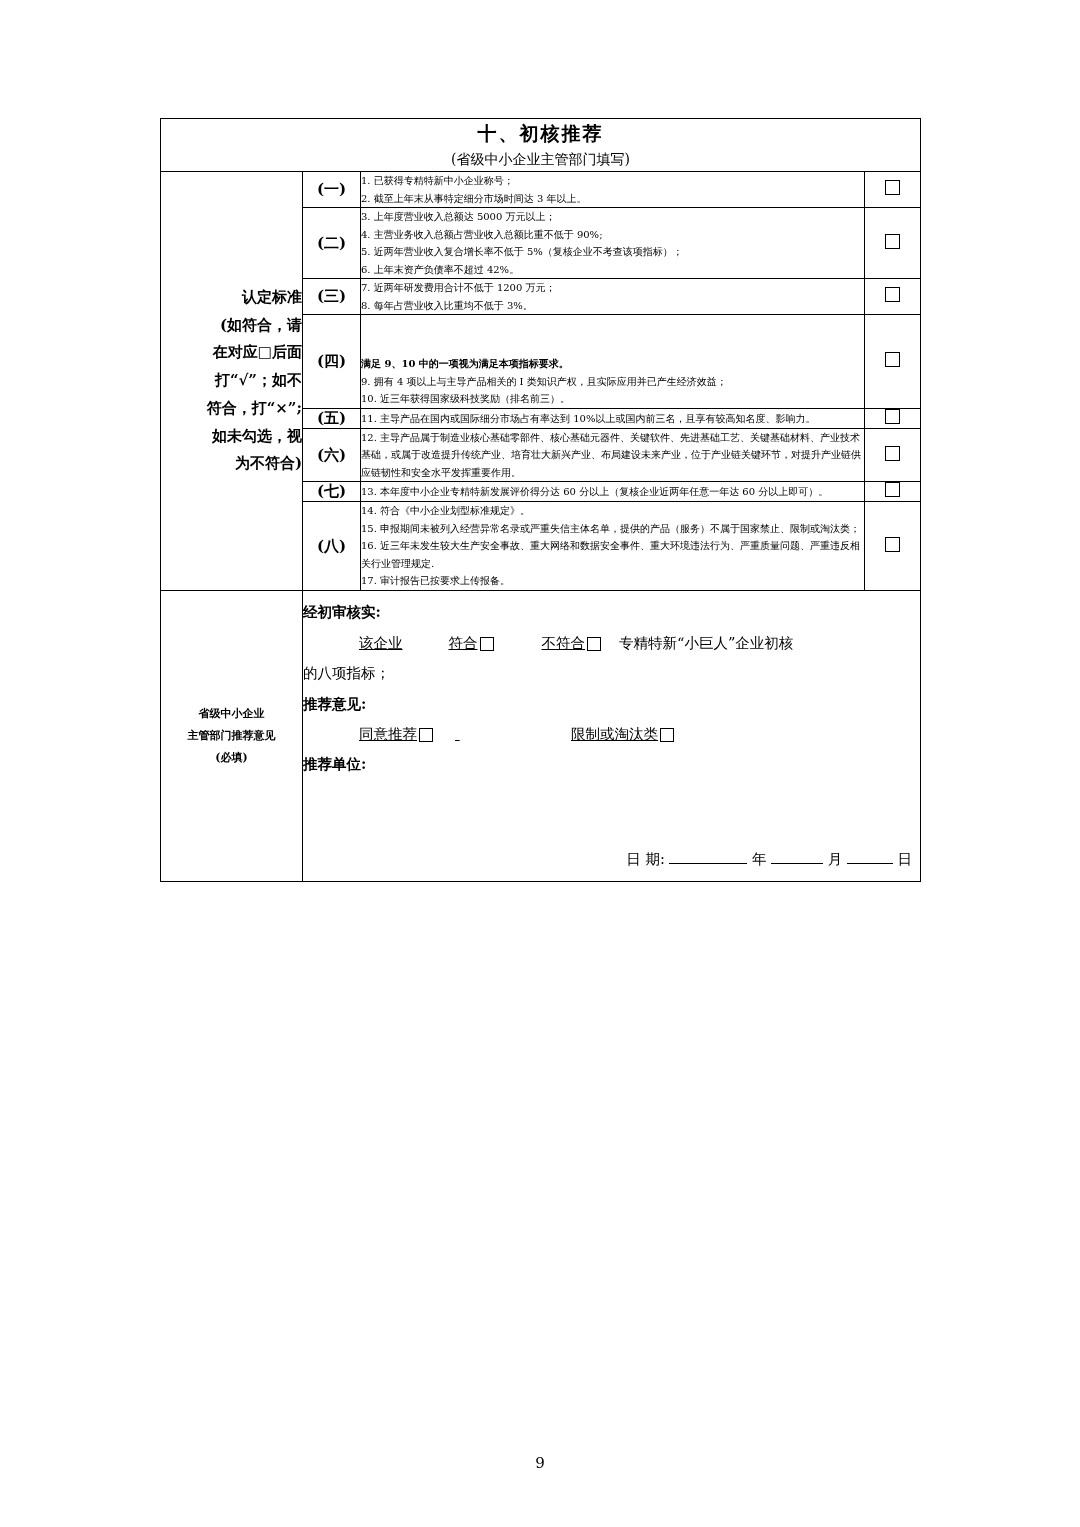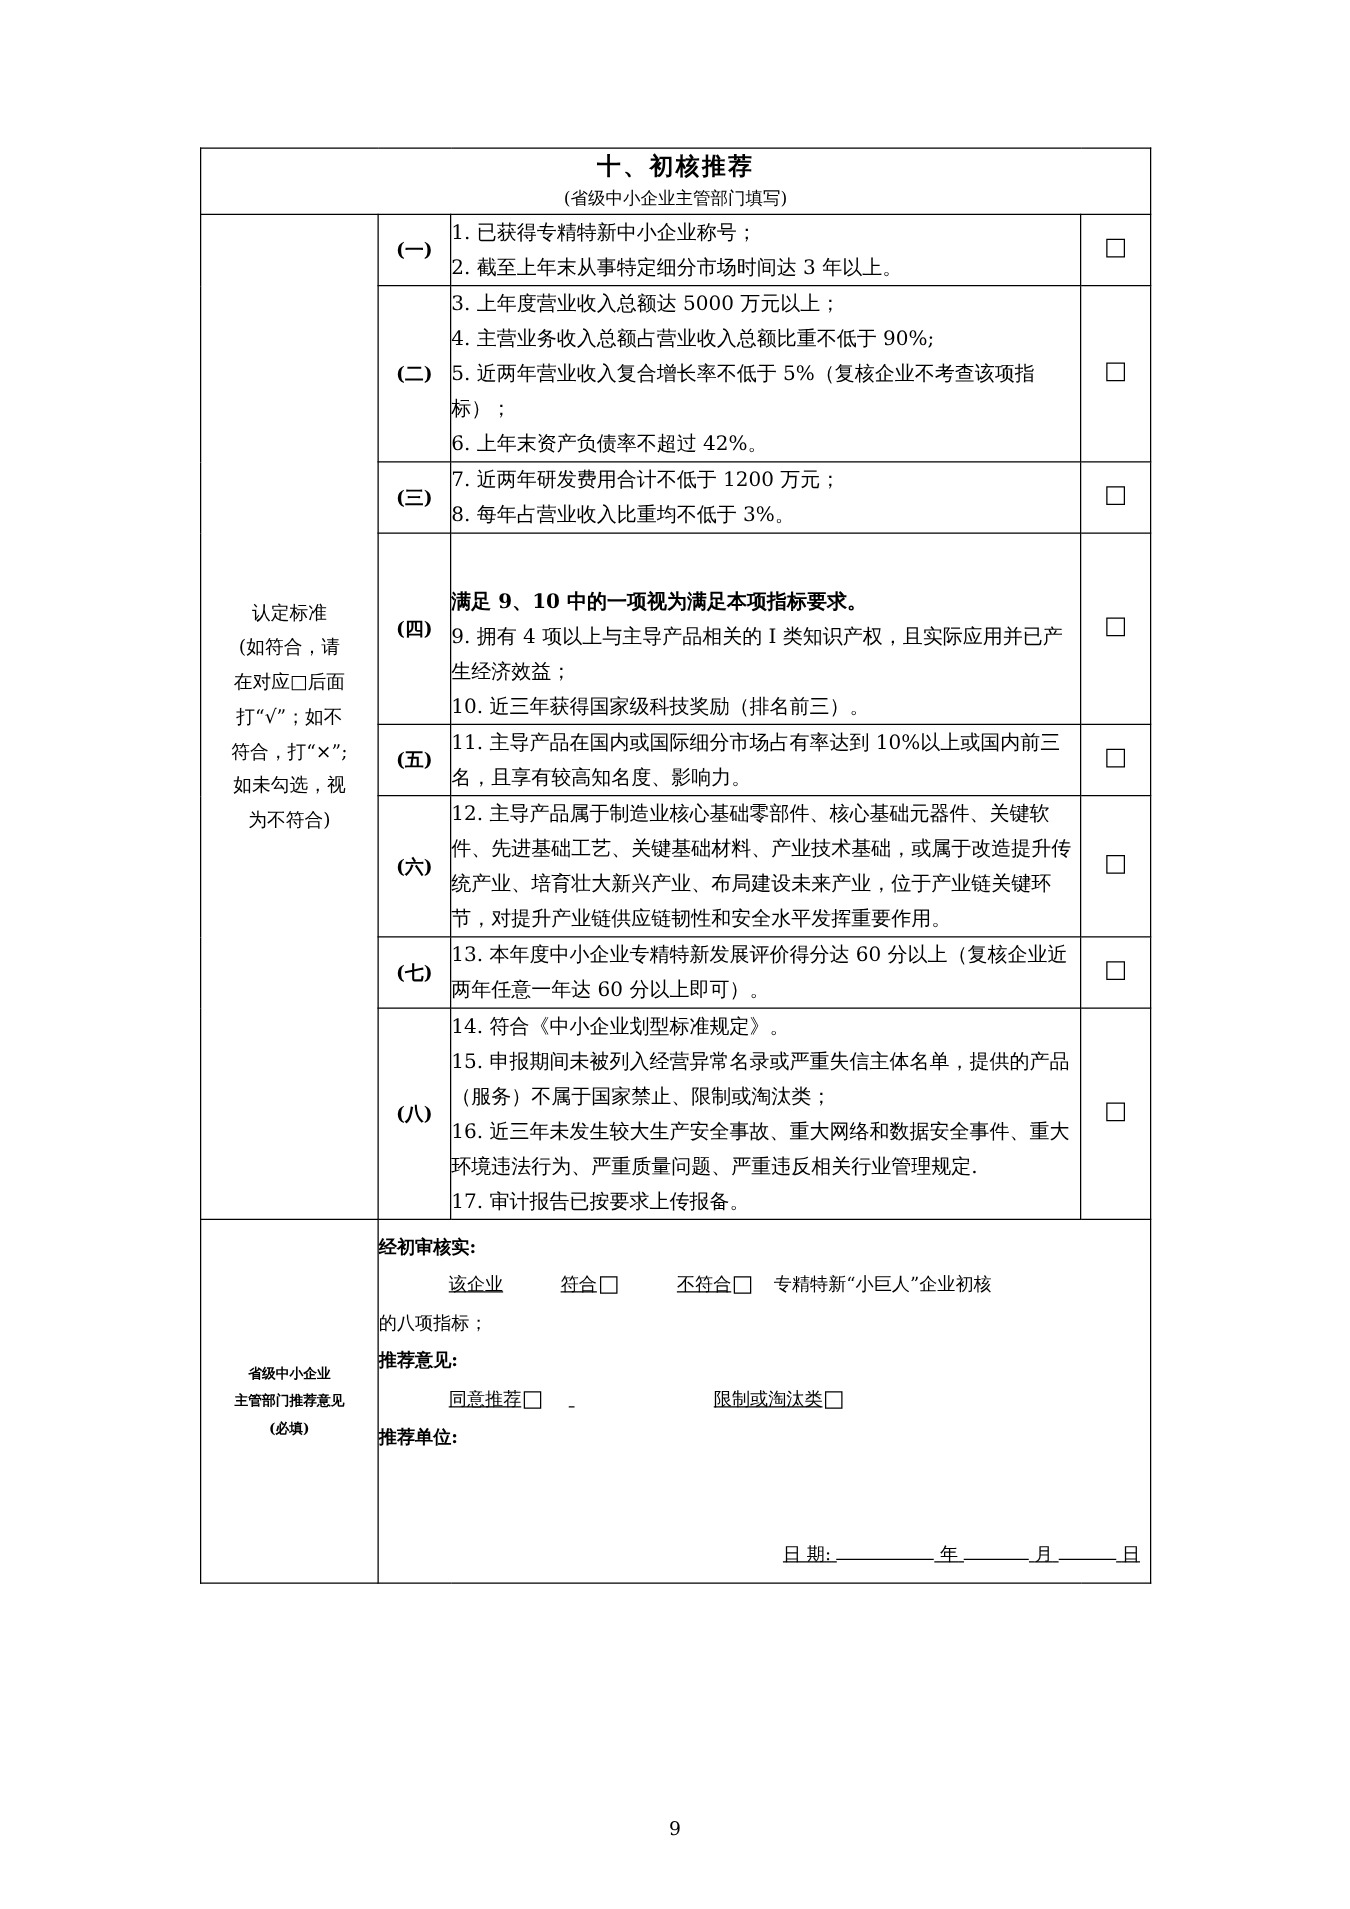--- a/index.html
+++ b/index.html
@@ -41,35 +41,35 @@
     letter-spacing: 2px;
     font-family: "DejaVu Serif", "Liberation Serif", serif;
     line-height: 1.5;
   }
   .title-sub {
     font-size: 14px;
     line-height: 1.7;
   }
   .col-label {
     width: 142px;
-    text-align: center;
+    text-align: right;
     font-size: 15px;
     line-height: 1.85;
-    font-weight: normal;
+    font-weight: bold;
     padding: 6px 14px;
   }
   .col-num {
     width: 58px;
     text-align: center;
     font-size: 15px;
     font-weight: bold;
   }
   .col-text {
     padding: 9px 12px 9px 12px;
-    font-size: 16px;
+    font-size: 10px;
     line-height: 1.75;
   }
   .col-box {
     width: 56px;
     text-align: center;
   }
   .chk {
     display: inline-block;
     width: 13px;
     height: 13px;
@@ -117,21 +117,20 @@
     height: 12px;
     border: 1px solid #000000;
     vertical-align: middle;
     margin: 0 2px;
   }
   .date-line {
     margin-top: 64px;
     text-align: right;
     padding-right: 8px;
     font-size: 14.5px;
-    text-decoration: underline;
   }
   .blank-u {
     display: inline-block;
     border-bottom: 1px solid #000000;
     height: 14px;
   }
   .page-num {
     position: absolute;
     bottom: 55px;
     left: 0;

